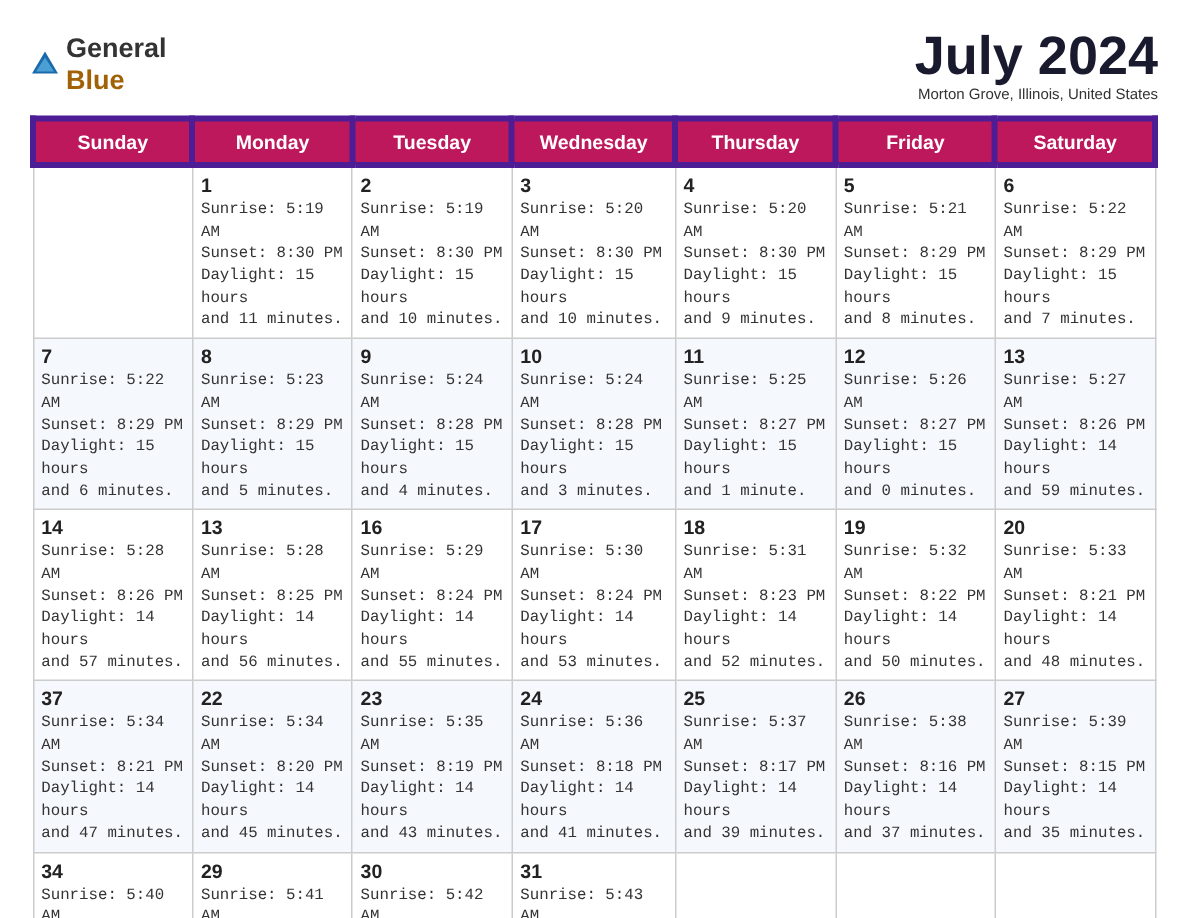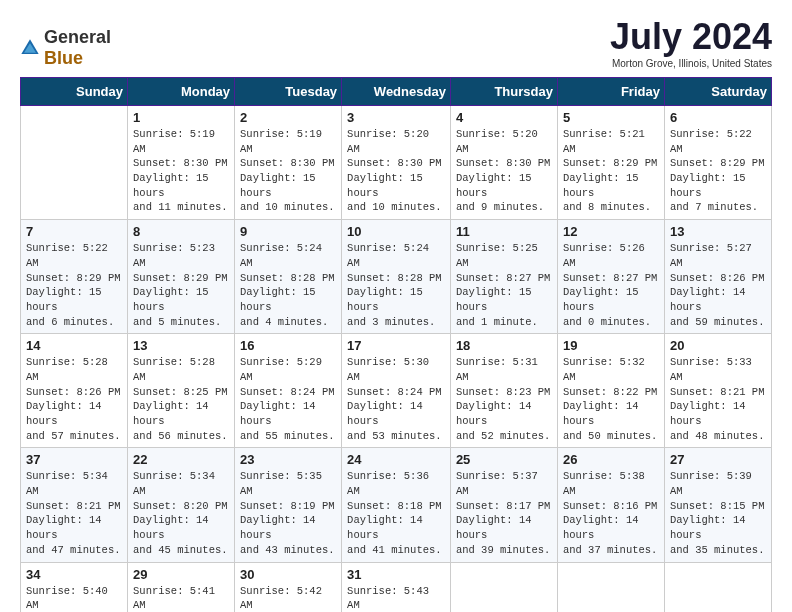--- a/index.html
+++ b/index.html
@@ -6,21 +6,21 @@
     body {
       font-family: Arial, sans-serif;
       background: #fff;
       width: 792px;
       min-height: 612px;
       padding: 16px 20px;
     }
     .header {
       display: flex;
       justify-content: space-between;
-      align-items: flex-end;
+      align-items: center;
       margin-bottom: 8px;
     }
     .logo {
       display: flex;
       align-items: center;
       gap: 4px;
     }
     .logo-text-general {
       font-size: 18px;
       font-weight: bold;
@@ -46,26 +46,26 @@
     .location-title {
       font-size: 10px;
       color: #333;
     }
     table {
       width: 100%;
       border-collapse: collapse;
       font-size: 11px;
     }
     thead tr th {
-      background-color: #0c4a6e;
+      background-color: #be185d;
       color: #fff;
       padding: 6px 4px;
-      text-align: right;
+      text-align: center;
       font-size: 13px;
-      border: 1px solid #4c1d95;
+      border: 4px solid #4c1d95;
     }
     tbody tr td {
       border: 1px solid #ccc;
       padding: 4px 5px;
       vertical-align: top;
       width: 113px;
       min-height: 80px;
     }
     tbody tr:nth-child(even) td {
       background-color: #f5f8fc;

